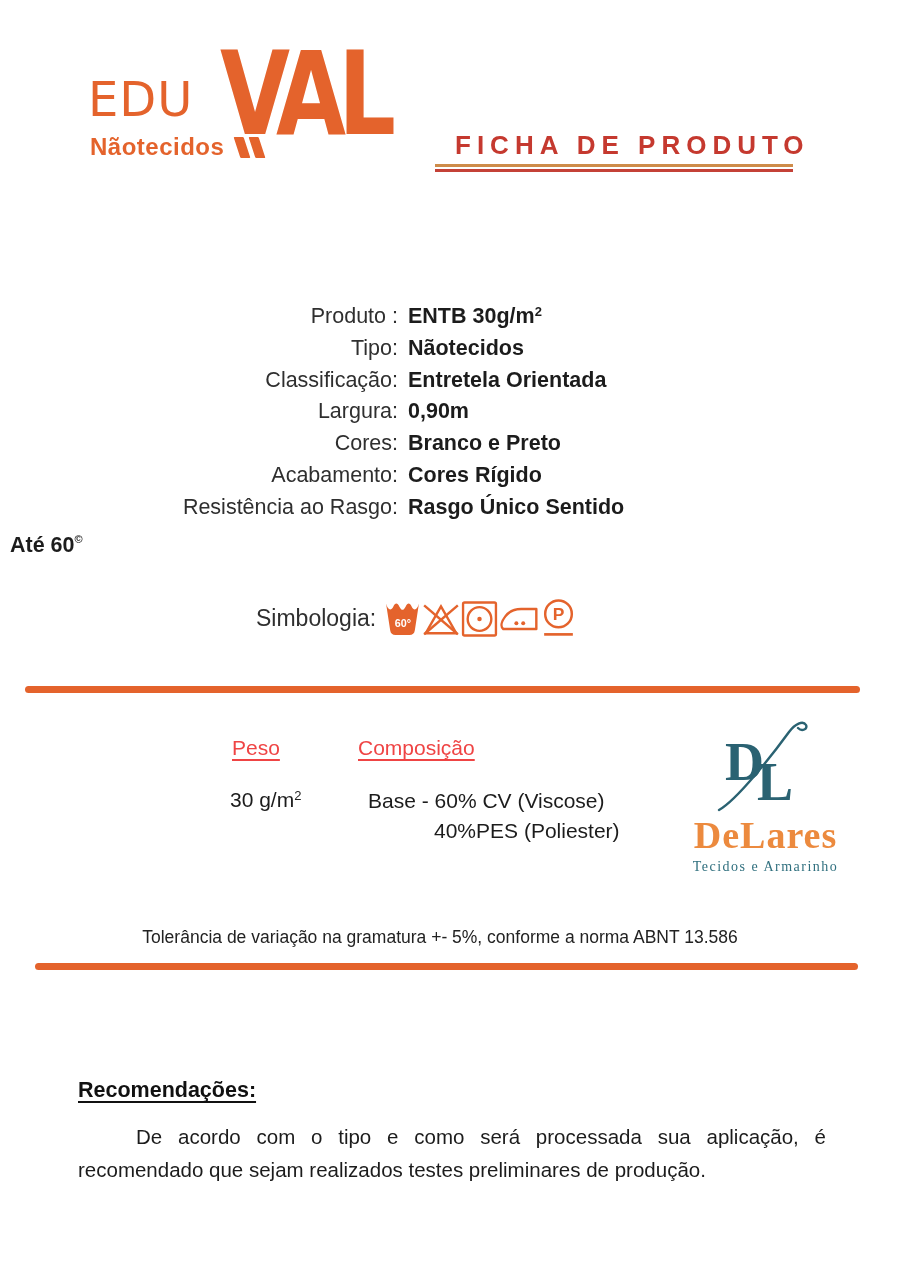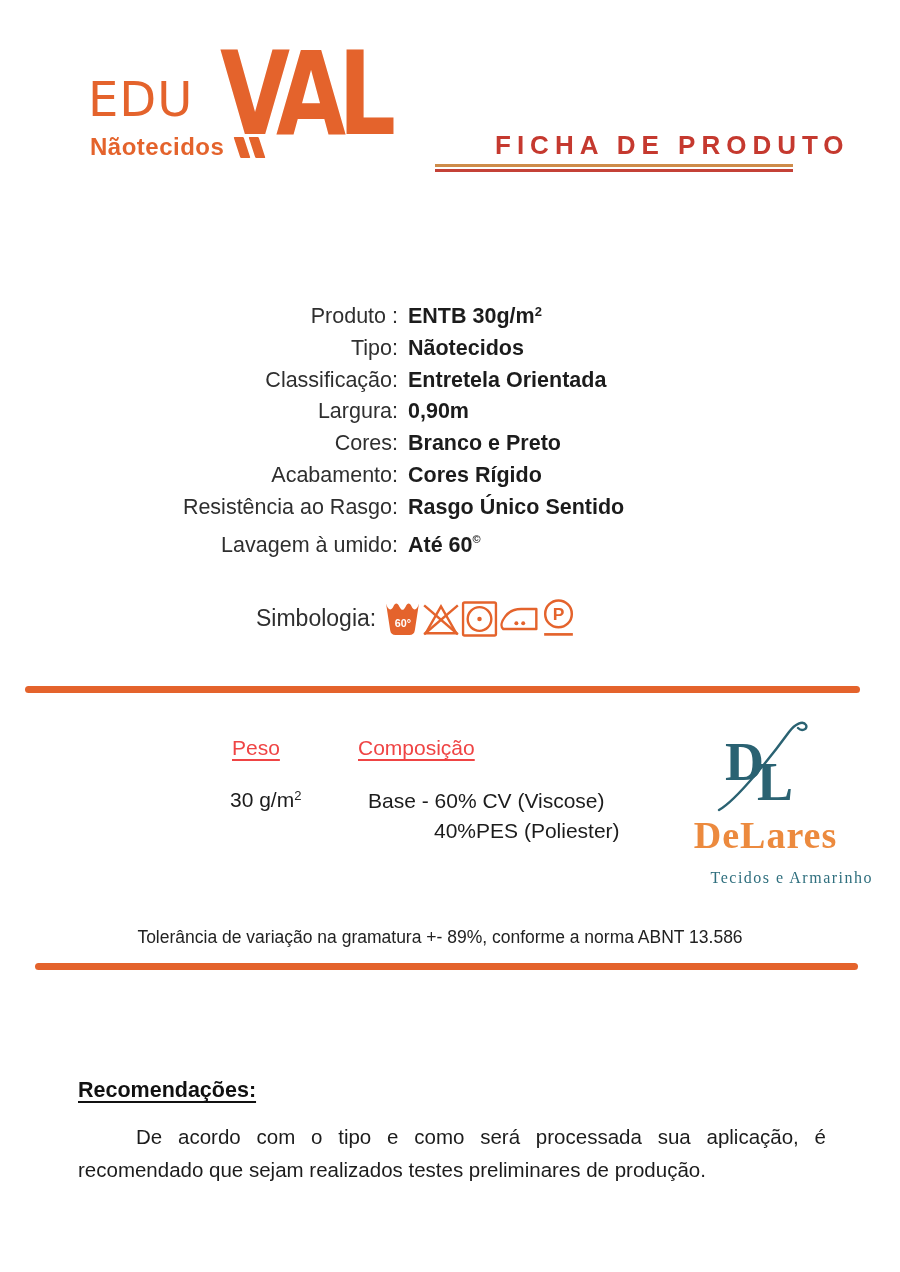--- a/index.html
+++ b/index.html
@@ -25,21 +25,20 @@
   .logo-sub { position:absolute; left:2px; top:73px; display:flex; align-items:center; gap:7px; }
   .logo-sub-text { font-size:24px; font-weight:bold; color:#E4632C; letter-spacing:0.5px; }
   .slashes { display:flex; gap:5px; margin-left:6px; }
   .sl { width:10px; height:21px; background:#E4632C; transform:skewX(18deg); border-radius:1px; }
 
   
   .ficha {
     position:absolute; left:455px; top:130px;
     font-size:26px; font-weight:bold; letter-spacing:6px; color:#C5392F;
     white-space:nowrap;
-    margin-left:40px;
   }
   .ficha-u1 { position:absolute; left:435px; top:164px; width:358px; height:3px; background:#CE8C4A; }
   .ficha-u2 { position:absolute; left:435px; top:169px; width:358px; height:3px; background:#C44137; }
 
   
   .details { position:absolute; left:0; top:296px; width:900px; }
   .drow { display:flex; align-items:baseline; }
   .dl { width:398px; text-align:right; font-size:21.5px; line-height:31.8px; color:#2f2f2f; }
   .dv { margin-left:10px; font-weight:bold; font-size:21.5px; line-height:31.8px; color:#1c1c1c; }
   .sup  { font-size:13px; vertical-align:7px; font-weight:bold; }
@@ -66,22 +65,22 @@
   .comp-l2 { left:434px; top:819px; }
 
   
   .delares { position:absolute; left:658px; top:716px; width:215px; text-align:center; }
   .dl-monogram { display:block; margin:0 auto; }
   .dl-name {
     font-family:"Liberation Serif", serif; font-weight:bold;
     font-size:38px; color:#EC8A3E; letter-spacing:1px; line-height:38px; margin-top:2px;
   }
   .dl-tagline {
-    font-family:"Liberation Serif", serif; font-size:16px; color:#2F6F7E;
-    letter-spacing:1.5px; margin-top:15px;text-align:right;
+    font-family:"Liberation Serif", serif; font-size:14px; color:#2F6F7E;
+    letter-spacing:1.5px; margin-top:5px;
   }
 
   
   .tolerance { position:absolute; left:0; top:927px; width:880px; text-align:center;
                font-size:17.5px; color:#222; }
 
   
   .rec-head { position:absolute; left:78px; top:1078px; font-size:21.5px; font-weight:bold; color:#111;
               text-decoration:underline; text-underline-offset:4px; text-decoration-thickness:2px; }
   .rec-body { position:absolute; left:78px; top:1120px; width:748px;
@@ -132,21 +131,20 @@
     </div>
     <div class="drow">
       <span class="dl">Acabamento:</span>
       <span class="dv">Cores Rígido</span>
     </div>
     <div class="drow">
       <span class="dl">Resistência ao Rasgo:</span>
       <span class="dv">Rasgo Único Sentido</span>
     </div>
     <div class="drow">
-      <span class="dl">Lavagem à umido:</span>
       <span class="dv"><span>Até 60</span><span class="sup2">©</span></span>
     </div>
   </div>
 
   <div class="symbols">
     <span class="symbols-label">Simbologia:</span>
 
     <span class="sym">
       <svg width="37" height="38" viewBox="0 0 36 36">
         <path d="M2 3 C4 10 7 10 9 6 C11 2 13 2 15 6 C17 10 19 10 21 6 C23 2 25 2 27 6 C29 10 32 10 34 3 L30 29 C29.5 32.2 27.8 33.6 24.8 33.6 H11.2 C8.2 33.6 6.5 32.2 6 29 Z" fill="#E4632C"></path>
@@ -198,20 +196,20 @@
   <div class="delares">
     <svg class="dl-monogram" width="110" height="98" viewBox="0 0 110 98">
       <text x="14" y="64" font-size="54" fill="#2A6272" font-family="Liberation Serif, serif" font-weight="bold">D</text>
       <text x="46" y="84" font-size="54" fill="#2A6272" font-family="Liberation Serif, serif" font-weight="bold">L</text>
       <path d="M8 94 C26 84 62 38 78 16 C84 8 92 4 95 9 C97 13 91 16 87 12" fill="none" stroke="#2A6272" stroke-width="2.4" stroke-linecap="round"></path>
     </svg>
     <div class="dl-name">DeLares</div>
     <div class="dl-tagline">Tecidos e Armarinho</div>
   </div>
 
-  <div class="tolerance">Tolerância de variação na gramatura +- 89%, conforme a norma ABNT 13.586</div>
+  <div class="tolerance">Tolerância de variação na gramatura +- 5%, conforme a norma ABNT 13.586</div>
 
   <div class="rule2"></div>
 
   <div class="rec-head">Recomendações:</div>
   <div class="rec-body">De acordo com o tipo e como será processada sua aplicação, é recomendado que sejam realizados testes preliminares de produção.</div>
 
 </div>
 
 </body></html>

